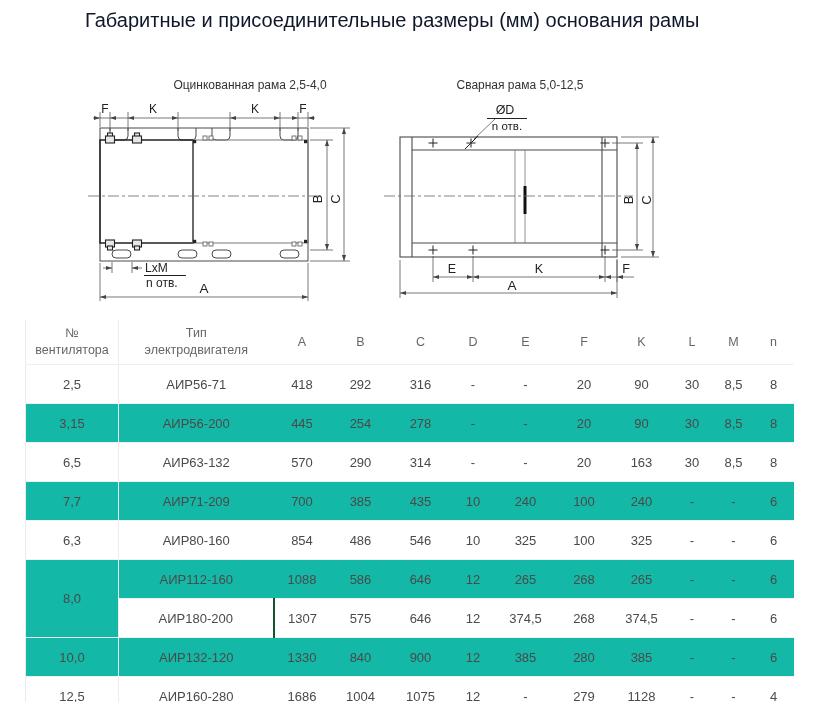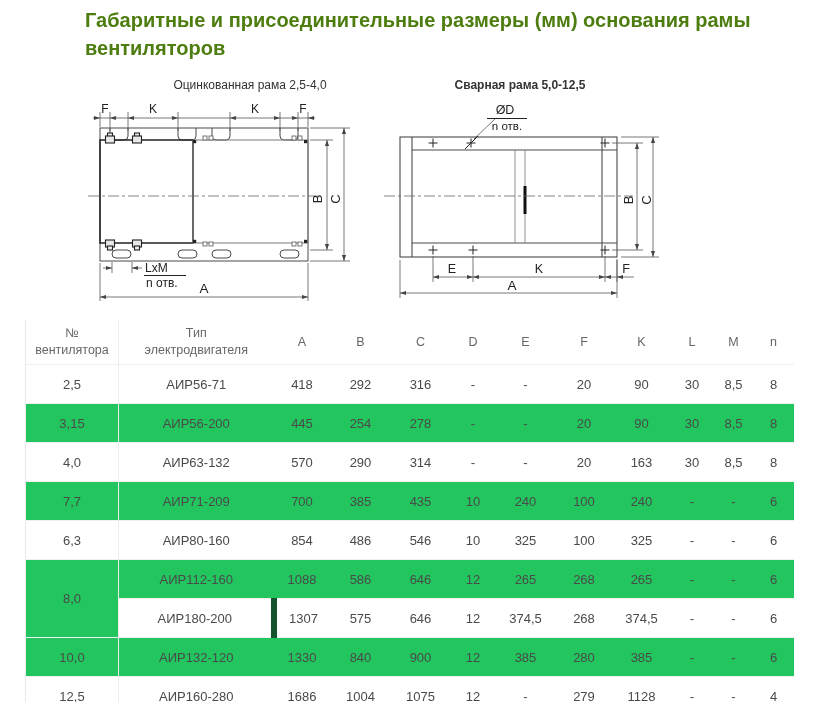--- a/index.html
+++ b/index.html
@@ -1,51 +1,50 @@
 <!DOCTYPE html>
 <html><head>
 <meta charset="utf-8">
 <style>
   html,body{margin:0;padding:0;background:#fff;}
   body{font-family:"Liberation Sans","DejaVu Sans",sans-serif;}
   #stage{position:relative;width:818px;height:702px;background:#fff;overflow:hidden;}
 
   .page-title{position:absolute;left:85px;top:6px;width:700px;
-    font-size:20px;line-height:1.4;color:#4d7c0f;font-weight:700;}
+    font-size:20px;line-height:1.4;color:#0f172a;font-weight:400;}
   .page-title span{display:block;}
 
   .diag-title{position:absolute;top:78px;font-size:12px;color:#333;text-align:center;font-weight:400;}
   #diag-title-left{left:120px;width:260px;}
-  #diag-title-right{left:400px;width:240px;font-weight:bold;}
+  #diag-title-right{left:400px;width:240px;}
 
   svg{position:absolute;overflow:visible;}
   #svg-left{left:85px;top:96px;}
   #svg-right{left:390px;top:96px;}
   svg text{font-family:"Liberation Sans","DejaVu Sans",sans-serif;fill:#222;}
 
   table.dims{position:absolute;left:25px;top:320px;width:768px;
     border-collapse:collapse;table-layout:fixed;
     border-left:1px solid #eaeaea;border-bottom:2px solid #d6d6d6;}
   table.dims th{height:42px;font-weight:400;font-size:12.5px;color:#666;
     line-height:1.35;border-bottom:1px solid #efefef;text-align:center;}
   table.dims td{height:36px;font-size:13px;color:#4a4a4a;text-align:center;
     border-bottom:1px solid #f0f0f0;}
   table.dims .c-no{border-right:1px solid #ececec;}
-  table.dims .sep{border-right:6px solid #14532d;}
-  table.dims tr.shade td{background:#22c55e;}
+  table.dims .sep{border-right:2px solid #14532d;}
+  table.dims tr.shade td{background:#14b8a6;}
   table.dims td.cell-shade{background:#f6f6f6;}
 </style>
 </head>
 <body>
 
 <div id="stage">
 
   <div class="page-title">
     <span>Габаритные и присоединительные размеры (мм) основания рамы</span>
-    <span>вентиляторов</span>
   </div>
 
   <div id="diag-title-left" class="diag-title">Оцинкованная рама 2,5-4,0</div>
   <div id="diag-title-right" class="diag-title">Сварная рама 5,0-12,5</div>
 
   <svg id="svg-left" width="285" height="215" viewBox="85 96 285 215">
 
     <g stroke="#4a4a4a" stroke-width="1" fill="none">
       <rect x="100" y="128" width="208" height="133"></rect>
       <path d="M110 128 v8 q0 4 4 4 h10 q4 0 4 -4 v-8"></path>
@@ -278,21 +277,21 @@
           <td>278</td>
           <td>-</td>
           <td>-</td>
           <td>20</td>
           <td>90</td>
           <td>30</td>
           <td>8,5</td>
           <td>8</td>
         </tr>
         <tr>
-          <td class="c-no">4,0</td>
+          <td class="c-no">6,5</td>
           <td>АИР63-132</td>
           <td>570</td>
           <td>290</td>
           <td>314</td>
           <td>-</td>
           <td>-</td>
           <td>20</td>
           <td>163</td>
           <td>30</td>
           <td>8,5</td>

